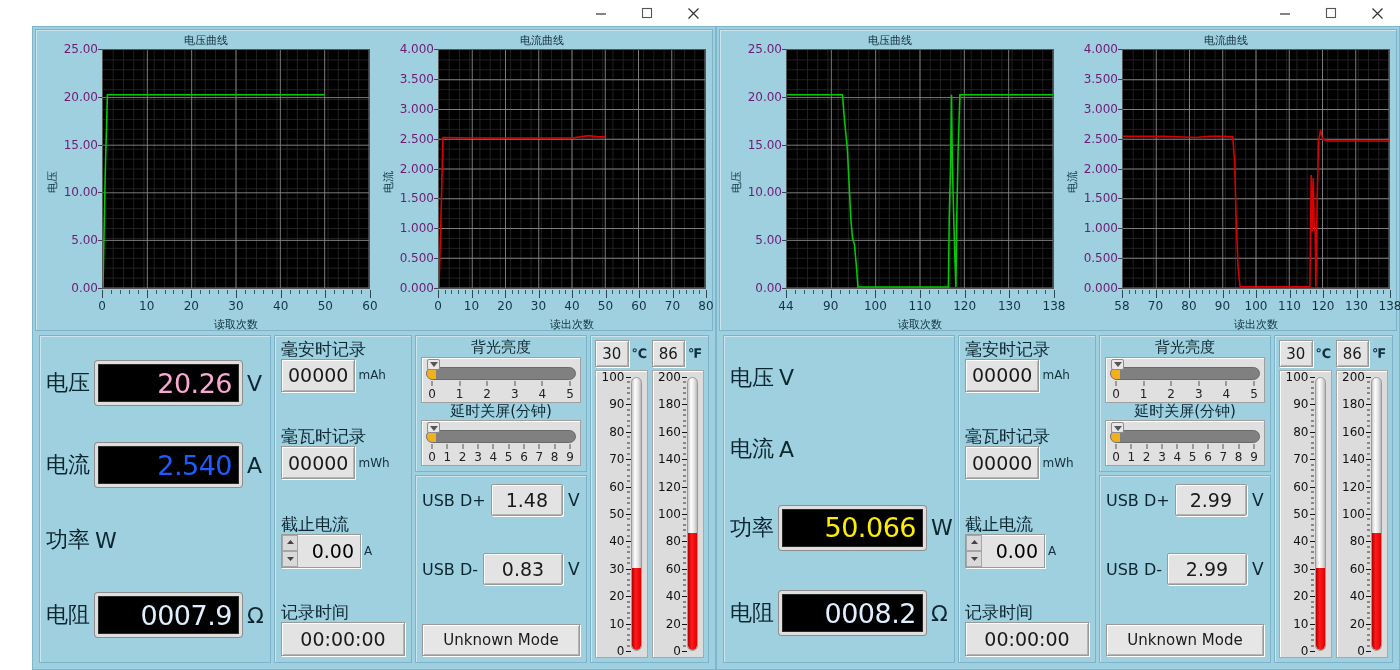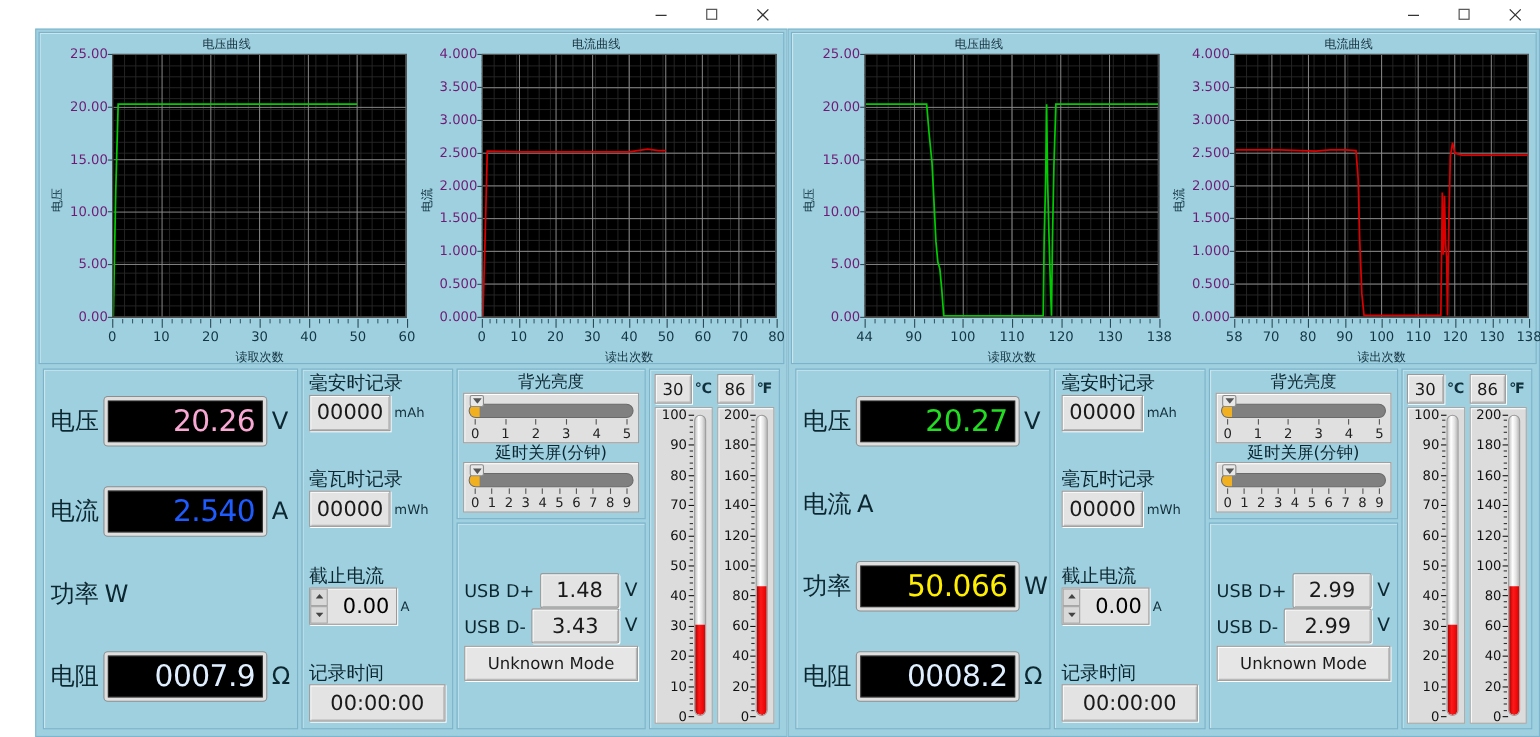--- a/index.html
+++ b/index.html
@@ -192,21 +192,21 @@
   }
   .time-val { height: 34px; padding: 0 6px; font-size: 19px; }
 
   
   .controls {
     flex: 0 0 172px;
     display: flex; flex-direction: column; gap: 3px;
     min-width: 0;
   }
   .ctrl-top { flex: 0 0 auto; padding: 3px 5px 5px 5px; }
-  .ctrl-bot { flex: 1 1 auto; padding: 8px 6px 6px 6px; display:flex; flex-direction:column; justify-content: center; }
+  .ctrl-bot { flex: 1 1 auto; padding: 8px 6px 6px 6px; display:flex; flex-direction:column; justify-content: space-between; }
   .slider-title {
     text-align: center; font-size: 15px; color: #0d2730; line-height: 1.1;
     font-family: "DejaVu Sans", sans-serif;
   }
   .slider {
     background: #e0e0e0;
     border: 1px solid #a0a0a0;
     box-shadow: inset 1px 1px 0 #fff;
     padding: 2px 4px 1px 4px;
     margin-top: 1px;
@@ -768,21 +768,21 @@
               </div>
             </div>
             <div class="panel ctrl-bot">
               <div class="usb-row">
                 <div class="usb-label">USB D+</div>
                 <div class="field usb-val">1.48</div>
                 <div class="usb-unit">V</div>
               </div>
               <div class="usb-row">
                 <div class="usb-label">USB D-</div>
-                <div class="field usb-val">3.43</div>
+                <div class="field usb-val">0.83</div>
                 <div class="usb-unit">V</div>
               </div>
               <div class="field mode-btn">Unknown Mode</div>
             </div>
           </div>
           <div class="panel thermos">
             <div class="thermo-col">
               <div class="thermo-head">
                 <div class="field thermo-digit">30</div>
                 <div class="thermo-unit">℃</div>
@@ -1246,23 +1246,20 @@
                 <div class="xlab" style="left: 100%;">138</div>
               </div>
               <div class="xtitle">读出次数</div>
             </div>
           </div>
         </div>
         <div class="lower-row">
           <div class="panel meters">
             <div class="meter-row">
               <div class="meter-label">电压</div>
-              <div class="lcd">
-                <span style="color: rgb(34, 221, 34);">20.27</span>
-              </div>
               <div class="unit">V</div>
             </div>
             <div class="meter-row">
               <div class="meter-label">电流</div>
               <div class="unit">A</div>
             </div>
             <div class="meter-row">
               <div class="meter-label">功率</div>
               <div class="lcd">
                 <span style="color: rgb(255, 238, 0);">50.066</span>

